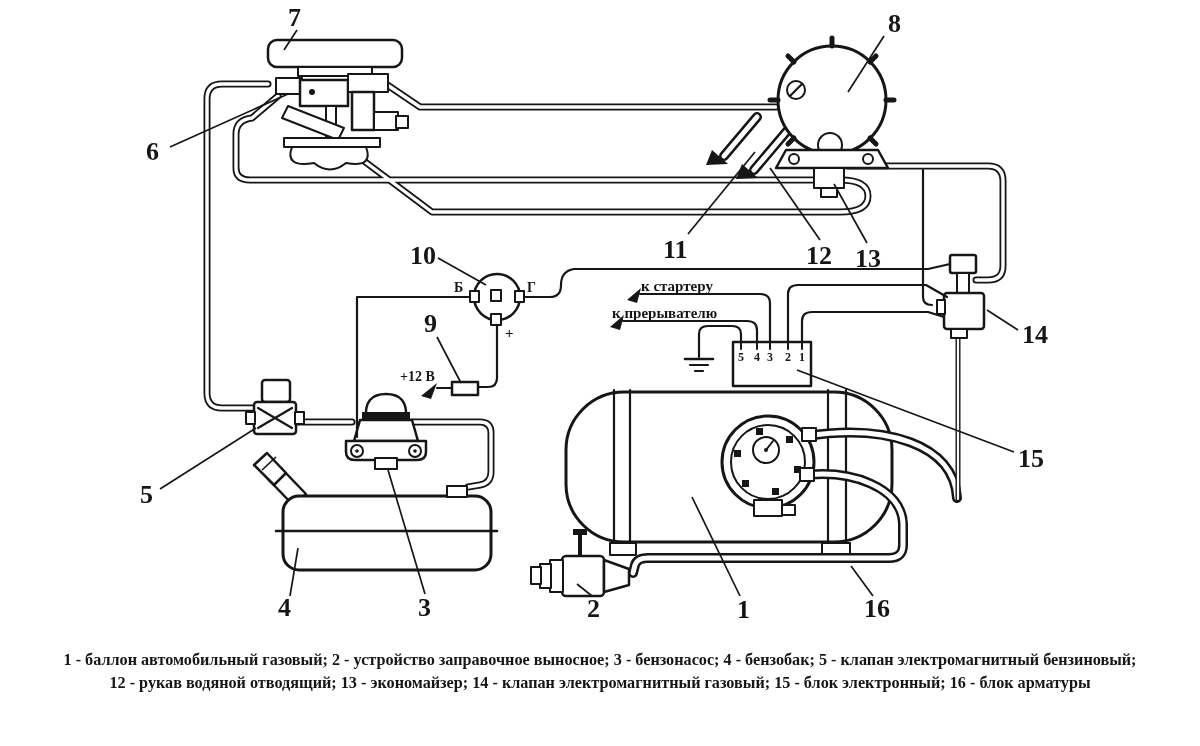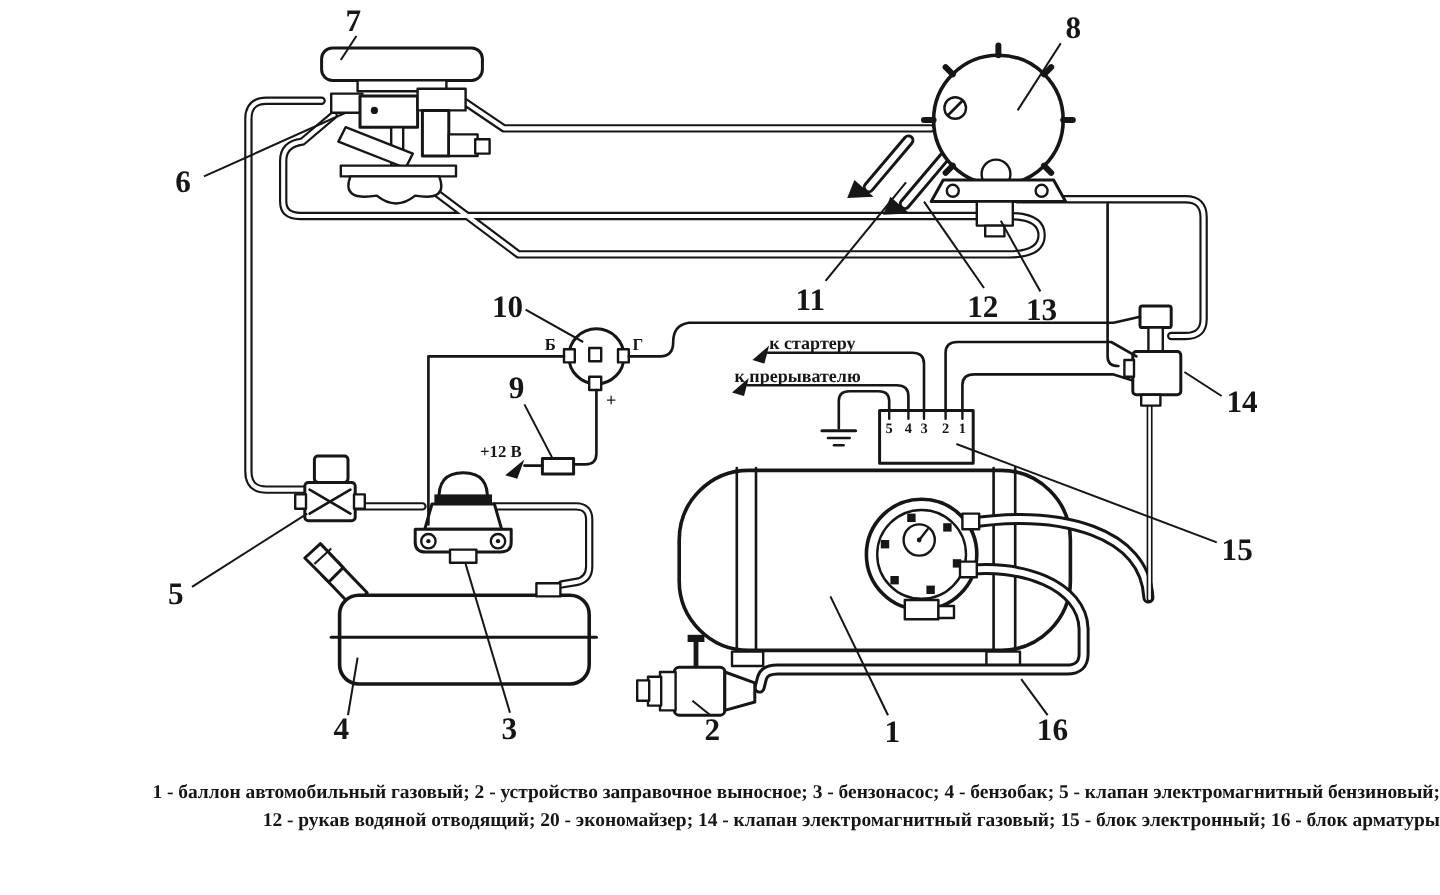--- a/index.html
+++ b/index.html
@@ -1,20 +1,20 @@
 <!DOCTYPE html>
 <html><head>
 <meta charset="utf-8">
 <style>
   html,body{margin:0;padding:0;background:#fff;}
   .page{position:relative;width:1200px;height:746px;background:#fff;color:#161616;
         font-family:"Liberation Serif",serif;overflow:hidden;}
   svg{display:block;}
   .caption{text-align:center;font-weight:700;font-size:17px;line-height:20px;margin-top:1px;}
-  .legend{text-align:right;font-weight:700;font-size:16.2px;line-height:23px;margin-top:1px;}
+  .legend{text-align:center;font-weight:700;font-size:16.2px;line-height:23px;margin-top:1px;}
   
   .pipe-o{fill:none;stroke:#161616;stroke-width:7;stroke-linecap:round;stroke-linejoin:round;}
   .pipe-i{fill:none;stroke:#ffffff;stroke-width:3.4;stroke-linecap:round;stroke-linejoin:round;}
   .hose-o{fill:none;stroke:#161616;stroke-width:10;stroke-linecap:round;}
   .hose-i{fill:none;stroke:#ffffff;stroke-width:5;stroke-linecap:round;}
   .tube-o{fill:none;stroke:#161616;stroke-width:5;stroke-linecap:round;}
   .tube-i{fill:none;stroke:#ffffff;stroke-width:2.2;stroke-linecap:round;}
   .wire{fill:none;stroke:#161616;stroke-width:2.2;stroke-linecap:round;stroke-linejoin:round;}
   .ld{stroke:#161616;stroke-width:1.7;}
   .part{fill:#ffffff;stroke:#161616;stroke-width:2.5;stroke-linejoin:round;}
@@ -265,16 +265,16 @@
     <text x="400" y="381" class="ann-sm">+12 В</text>
     <text x="454" y="292" class="ann-sm">Б</text>
     <text x="527" y="292" class="ann-sm">Г</text>
     <text x="505" y="338" class="ann">+</text>
   </g>
 </svg>
 
 
 <div class="legend">
   <div>1 - баллон автомобильный газовый; 2 - устройство заправочное выносное; 3 - бензонасос; 4 - бензобак; 5 - клапан электромагнитный бензиновый;</div>
-  <div>12 - рукав водяной отводящий; 20 - экономайзер; 14 - клапан электромагнитный газовый; 15 - блок электронный; 16 - блок арматуры</div>
+  <div>12 - рукав водяной отводящий; 13 - экономайзер; 14 - клапан электромагнитный газовый; 15 - блок электронный; 16 - блок арматуры</div>
 </div>
 
 </div>
 
 </body></html>

